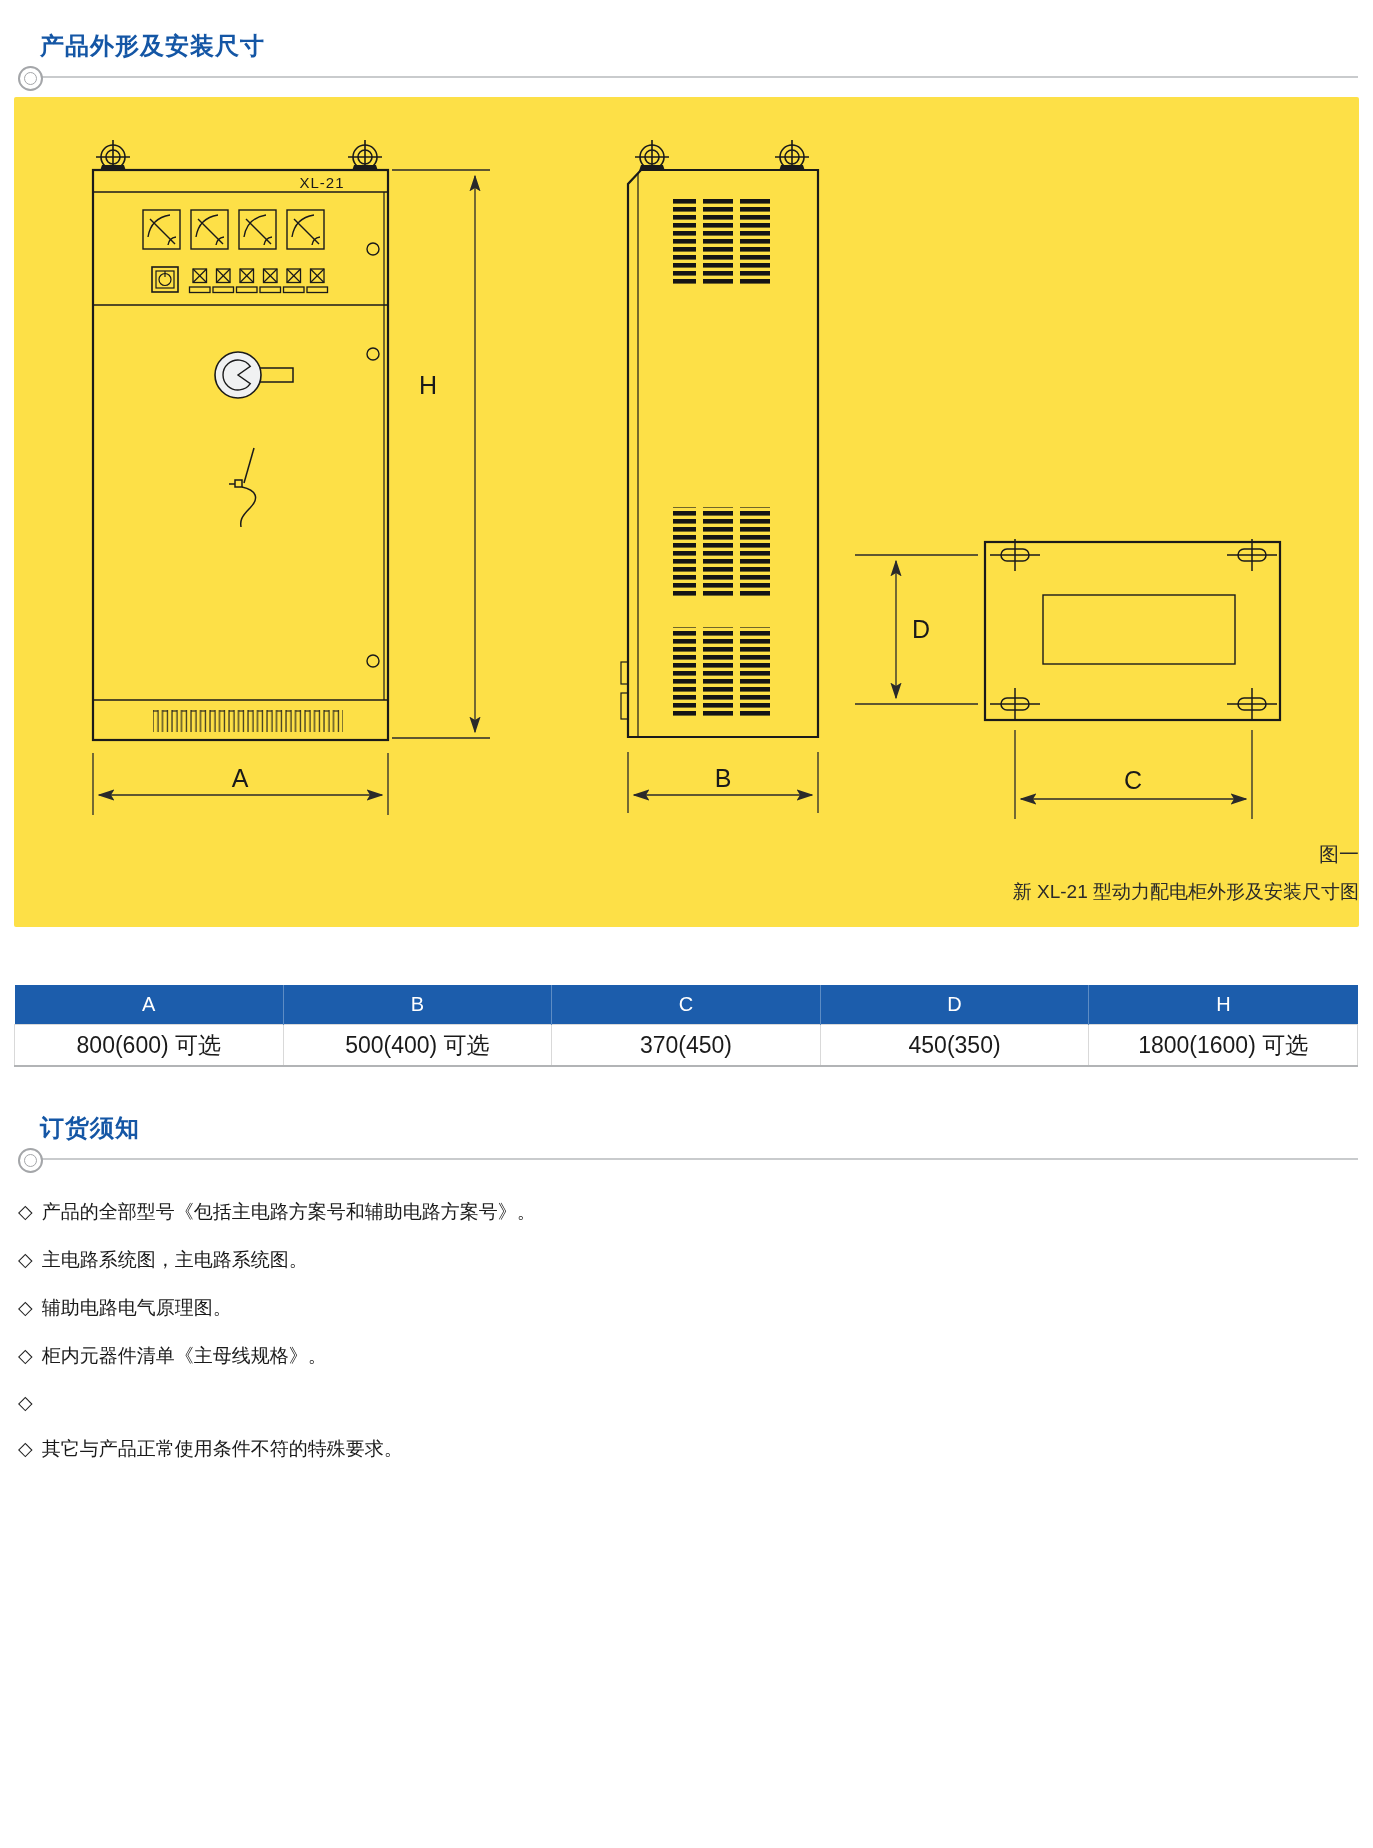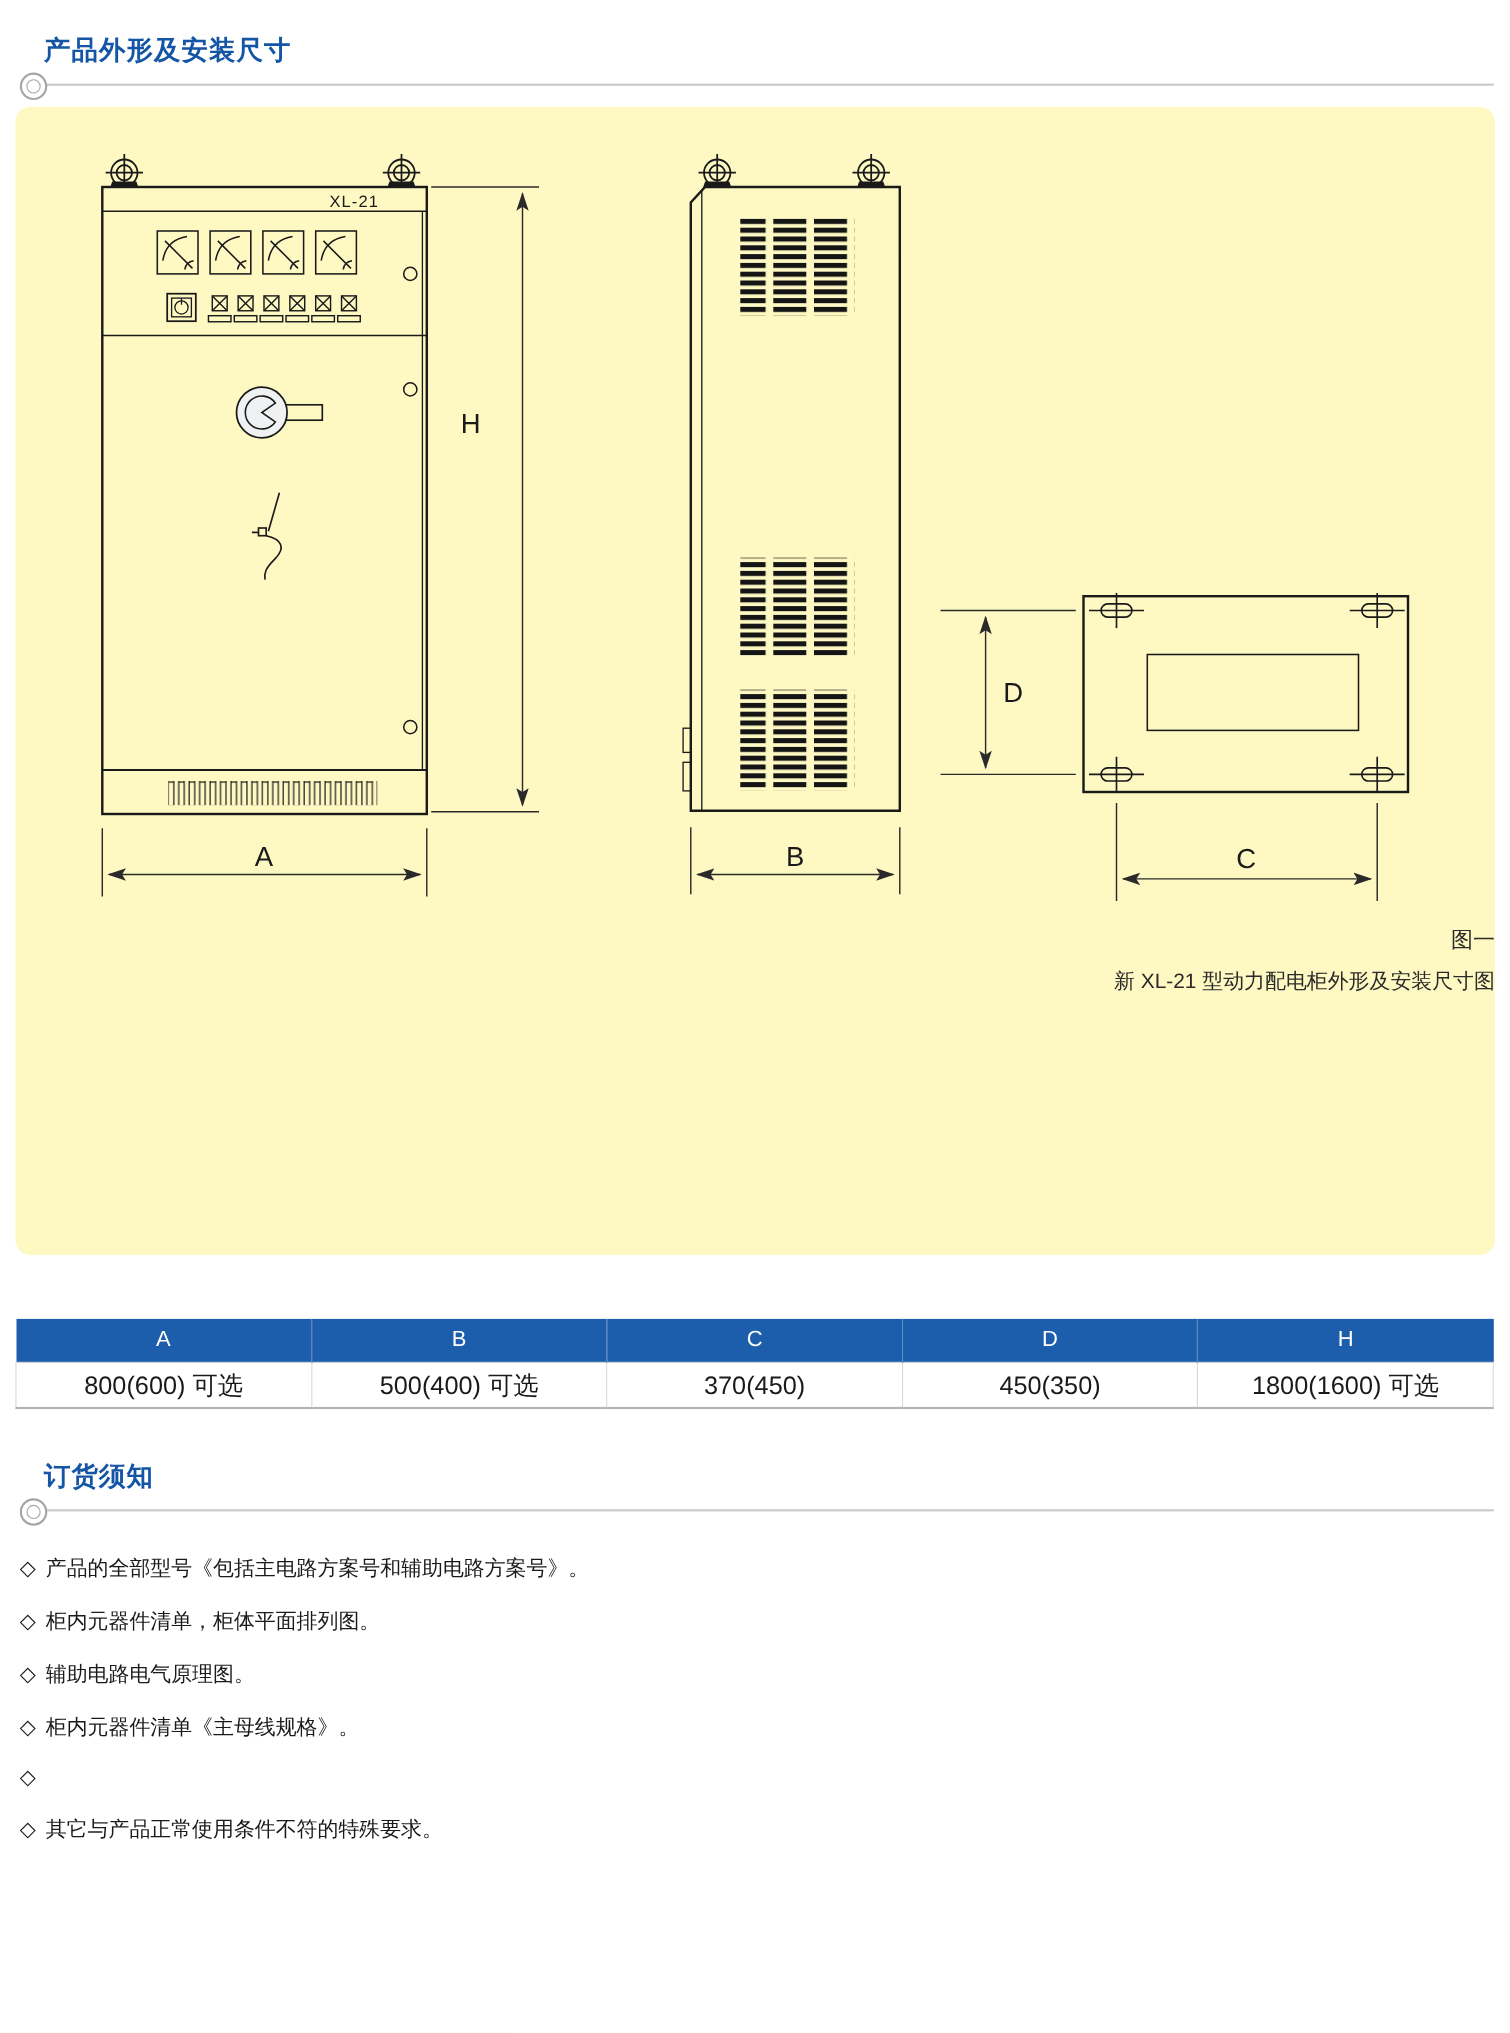--- a/index.html
+++ b/index.html
@@ -8,21 +8,21 @@
     font-family:"Liberation Sans","DejaVu Sans",sans-serif;color:#1a1a1a;
   }
   .section-header{position:relative;}
   .sec-title{font-size:24px;font-weight:bold;color:#1456a5;margin:0 0 0 40px;letter-spacing:1px;}
   .header-rule{position:relative;height:26px;margin-top:3px;}
   .rule-line{position:absolute;left:37px;right:15px;top:11px;border-top:2px solid #c9cbcd;}
   .ring-icon{position:absolute;left:18px;top:1px;width:21px;height:21px;border:2px solid #a4a6a9;
     border-radius:50%;display:flex;align-items:center;justify-content:center;background:#fff;z-index:1;}
   .ring-icon::after{content:"";width:11px;height:11px;border:1.5px solid #a4a6a9;border-radius:50%;}
   #sec1{padding-top:30px;font-family:Liberation Serif, serif;}
-  .figure-panel{margin:6px 14px 0;background:#fef9c3;border-radius:14px;height:1044px;overflow:hidden;}
+  .figure-panel{margin:6px 14px 0;background:#fde047;border-radius:2px;height:830px;overflow:hidden;}
   svg.drawing{display:block;}
   svg text{font-family:"Liberation Sans","DejaVu Sans",sans-serif;fill:#1a1a1a;}
   .caption{text-align:right;color:#2a2a2a;}
   .caption-1{font-size:20px;margin-top:4px;}
   .caption-2{font-size:19px;margin-top:11px;}
   .dim-table{width:1344px;margin:58px 14px 0;border-collapse:collapse;table-layout:fixed;}
   .dim-table th{background:#1c5dac;color:#ffffff;font-size:20px;font-weight:normal;height:37px;
     border-right:1px solid #5d8cc4;}
   .dim-table th:last-child{border-right:none;}
   .dim-table td{font-size:23px;text-align:center;height:38px;background:#fff;
@@ -215,21 +215,21 @@
   </div>
 </div>
 
 <ul class="notes">
   <li>
     <span class="bullet">◇</span>
     <span>产品的全部型号《包括主电路方案号和辅助电路方案号》。</span>
   </li>
   <li>
     <span class="bullet">◇</span>
-    <span>柜内元器件清单，柜体平面排列图。</span>
+    <span>主电路系统图，主电路系统图。</span>
   </li>
   <li>
     <span class="bullet">◇</span>
     <span>辅助电路电气原理图。</span>
   </li>
   <li>
     <span class="bullet">◇</span>
     <span>柜内元器件清单《主母线规格》。</span>
   </li>
   <li>

